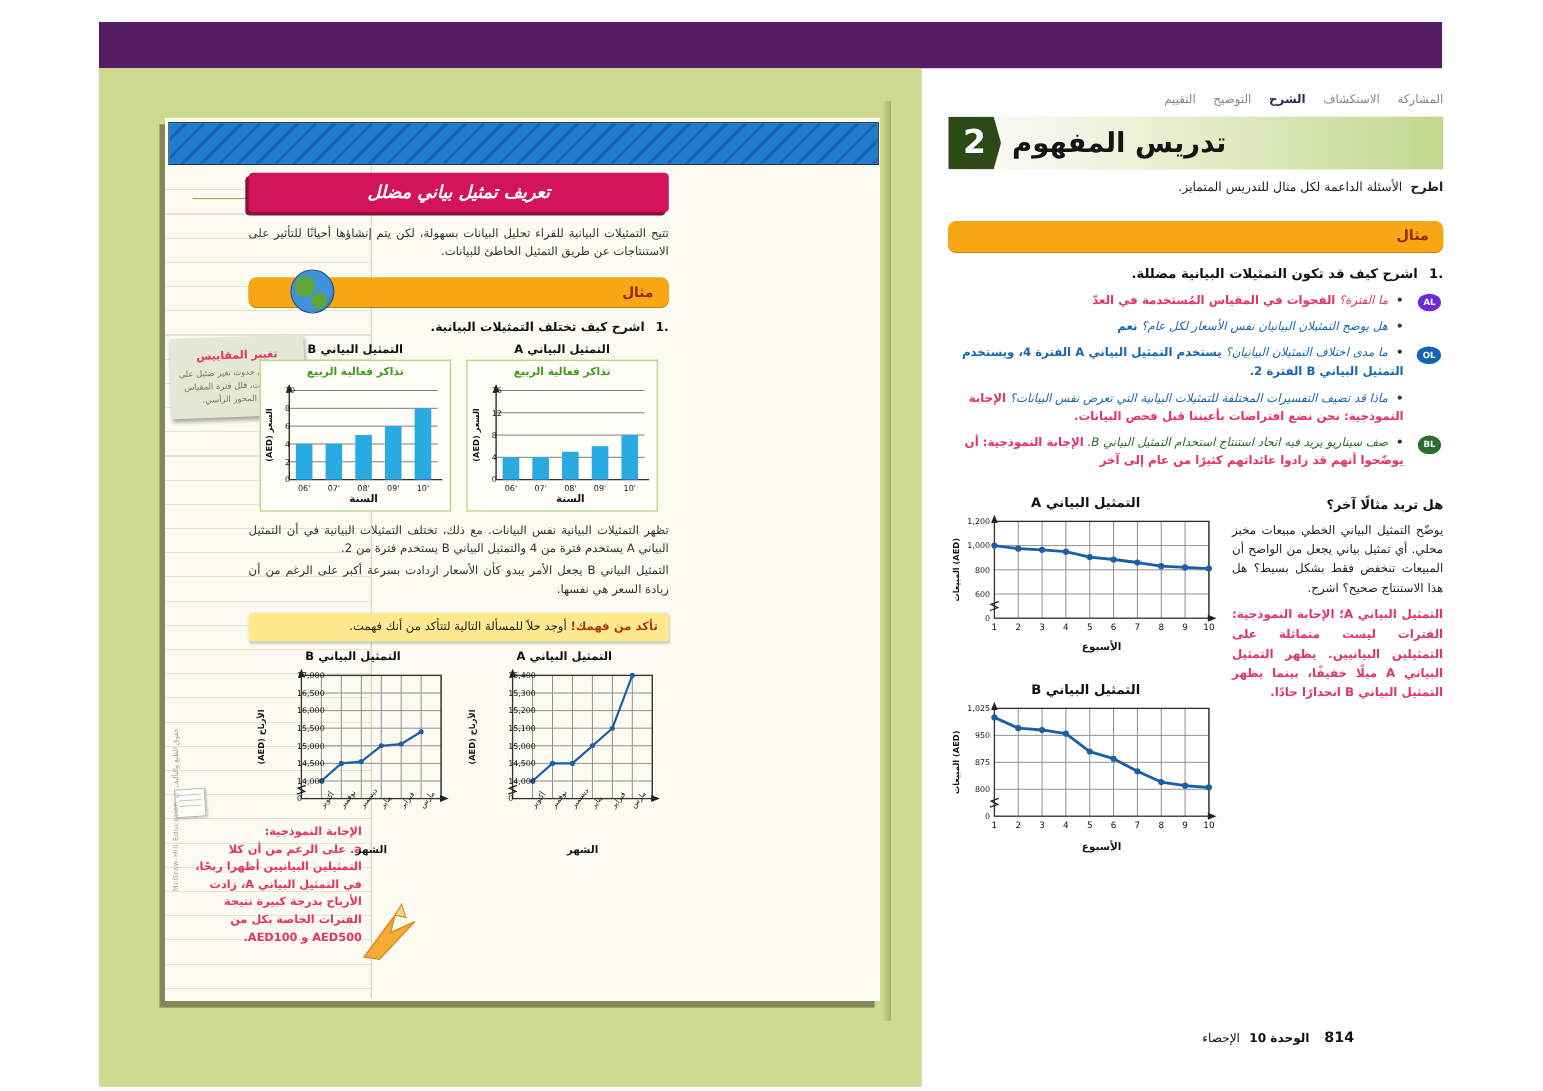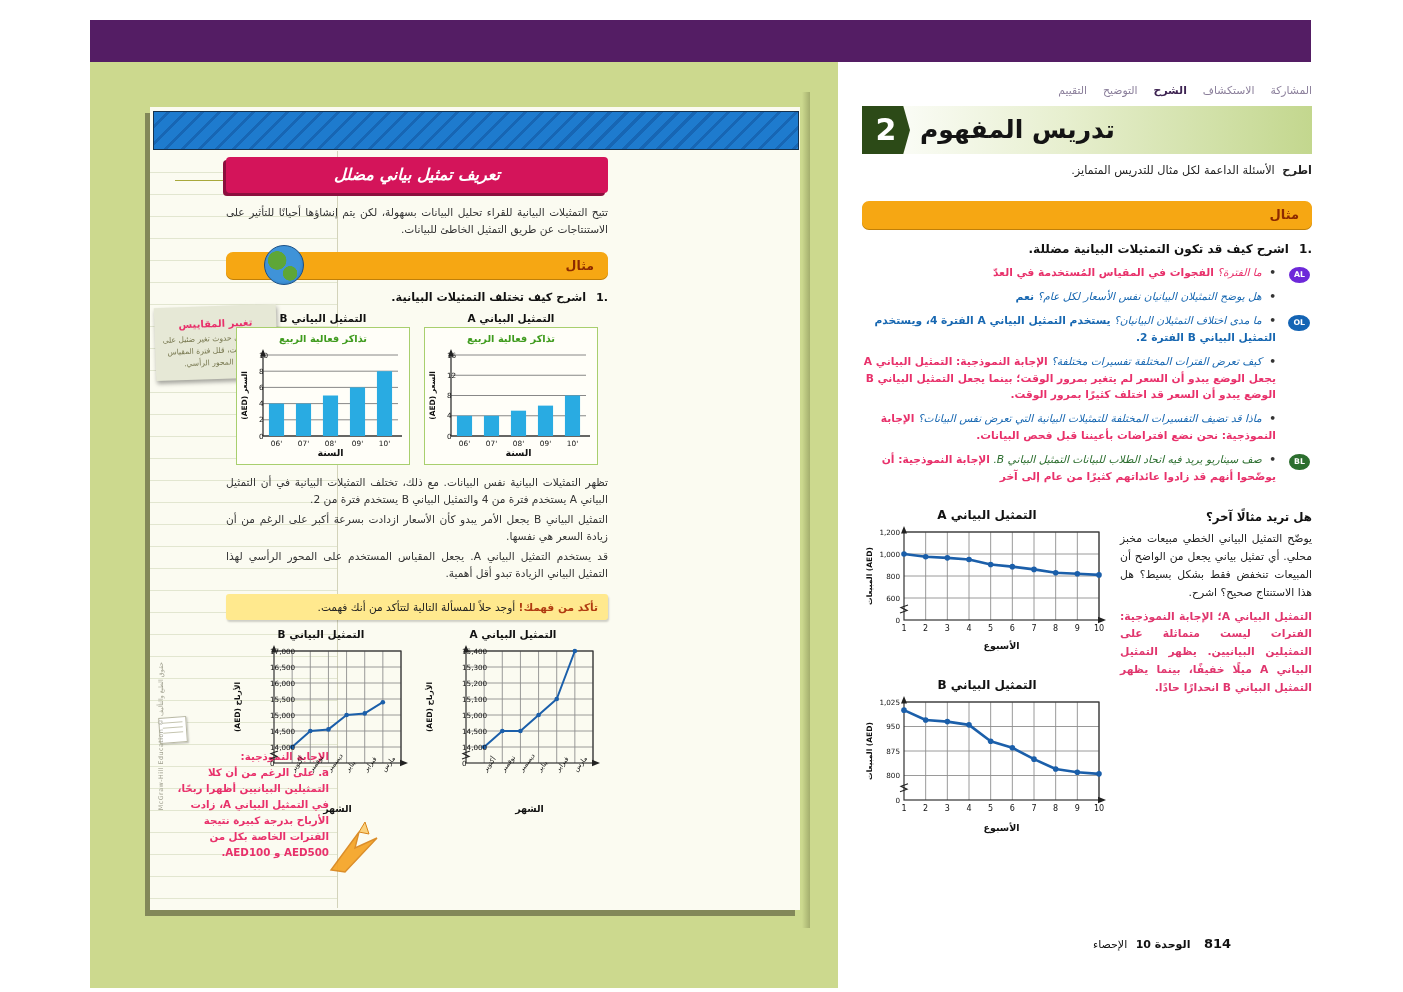--- a/index.html
+++ b/index.html
@@ -211,21 +211,20 @@
                   <path d="M24 2 l-3 7.5 h6 z" fill="#222"></path>
                   <text x="91.5" y="109" font-size="9.5" text-anchor="middle" fill="#111" font-weight="bold">السنة</text>
                   <text x="8" y="48.5" font-size="7.5" text-anchor="middle" fill="#111" font-weight="bold" transform="rotate(-90 8 48.5)">السعر (AED)</text>
                 </svg></div>
           </div>
         </div>
       </div>
 
       <div class="para">تظهر التمثيلات البيانية نفس البيانات. مع ذلك، تختلف التمثيلات البيانية في أن التمثيل البياني A يستخدم فترة من 4 والتمثيل البياني B يستخدم فترة من 2.</div>
       <div class="ans">التمثيل البياني B يجعل الأمر يبدو كأن الأسعار ازدادت بسرعة أكبر على الرغم من أن زيادة السعر هي نفسها.</div>
-      <div class="ans">قد يستخدم التمثيل البياني A. يجعل المقياس المستخدم على المحور الرأسي لهذا التمثيل البياني الزيادة تبدو أقل أهمية.</div>
 
       <div class="check-box">
         <span class="check-title">تأكد من فهمك!</span>
         <span>أوجد حلاً للمسألة التالية لتتأكد من أنك فهمت.</span>
       </div>
 
 
       <div class="charts-row">
         <div class="chart-cell">
           <div class="chart-title">التمثيل البياني A</div>
@@ -363,32 +362,27 @@
         <span class="body-b c-blue">نعم</span>
       </div>
       <div class="bullet">
         <span class="badge ol">OL</span>
         <span class="dot">•</span>
         <span class="lead c-blue">ما مدى اختلاف التمثيلان البيانيان؟</span>
         <span class="body-b c-blue">يستخدم التمثيل البياني A الفترة 4، ويستخدم التمثيل البياني B الفترة 2.</span>
       </div>
       <div class="bullet">
         <span class="dot">•</span>
-        <span class="lead c-blue">كيف تعرض الفترات المختلفة تفسيرات مختلفة؟</span>
-        <span class="body-b c-pink">الإجابة النموذجية: التمثيل البياني A يجعل الوضع يبدو أن السعر لم يتغير بمرور الوقت؛ بينما يجعل التمثيل البياني B الوضع يبدو أن السعر قد اختلف كثيرًا بمرور الوقت.</span>
-      </div>
-      <div class="bullet">
-        <span class="dot">•</span>
         <span class="lead c-blue">ماذا قد تضيف التفسيرات المختلفة للتمثيلات البيانية التي تعرض نفس البيانات؟</span>
         <span class="body-b c-pink">الإجابة النموذجية: نحن نضع افتراضات بأعيننا قبل فحص البيانات.</span>
       </div>
       <div class="bullet">
         <span class="badge bl">BL</span>
         <span class="dot">•</span>
-        <span class="lead c-green">صف سيناريو يريد فيه اتحاد الطلاب للبيانات التمثيل البياني B.</span>
+        <span class="lead c-green">صف سيناريو يريد فيه اتحاد استنتاج استخدام التمثيل البياني B.</span>
         <span class="body-b c-pink">الإجابة النموذجية: أن يوضّحوا أنهم قد زادوا عائداتهم كثيرًا من عام إلى آخر</span>
       </div>
     </div>
 
     <div class="more">
       <div class="more-text">
         <div class="more-heading">هل تريد مثالًا آخر؟</div>
         <div class="more-body">يوضّح التمثيل البياني الخطي مبيعات مخبز محلي. أي تمثيل بياني يجعل من الواضح أن المبيعات تنخفض فقط بشكل بسيط؟ هل هذا الاستنتاج صحيح؟ اشرح.</div>
         <div class="more-answer">التمثيل البياني A؛ الإجابة النموذجية: الفترات ليست متماثلة على التمثيلين البيانيين. يظهر التمثيل البياني A ميلًا خفيفًا، بينما يظهر التمثيل البياني B انحدارًا حادًا.</div>
       </div>

